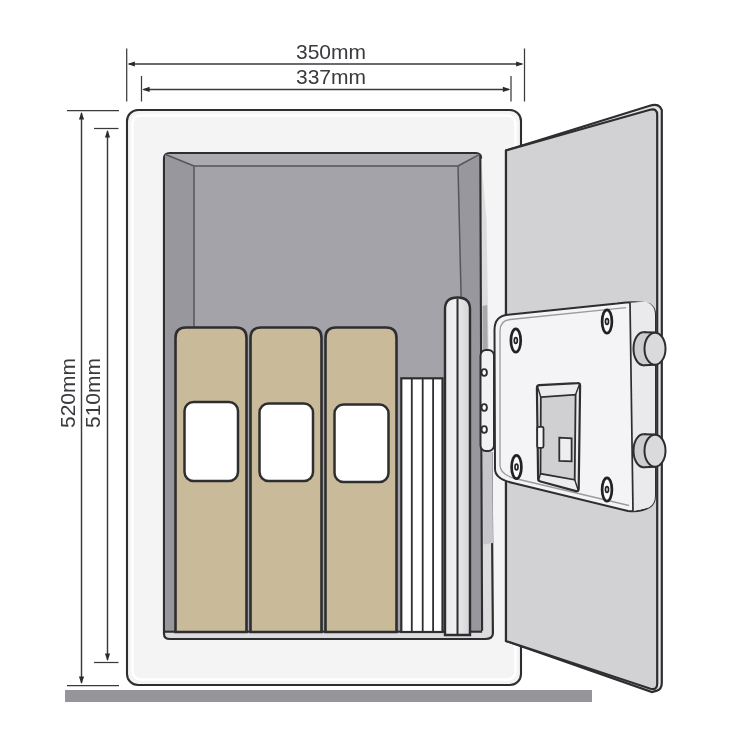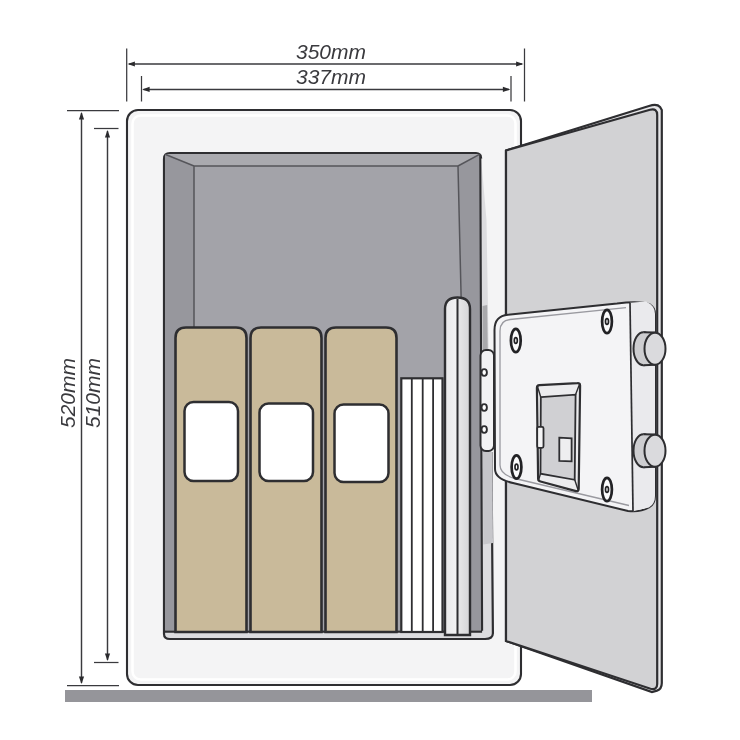--- a/index.html
+++ b/index.html
@@ -1,16 +1,16 @@
 <!DOCTYPE html>
 <html><head>
 <meta charset="utf-8">
 <style>
   html,body{margin:0;padding:0;background:#ffffff;-webkit-font-smoothing:antialiased;}
-  .wrap{width:740px;height:740px;position:relative;font-family:"Liberation Sans",sans-serif;font-style:italic;}
+  .wrap{width:740px;height:740px;position:relative;font-family:"Liberation Sans",sans-serif;}
   svg{position:absolute;left:0;top:0;}
 </style>
 </head>
 <body>
 <div class="wrap">
 <svg width="740" height="740" viewBox="0 0 740 740">
 
   <defs>
         <linearGradient id="barg" x1="0" y1="0" x2="1" y2="0">
           <stop offset="0" stop-color="#e8e8ea"></stop>

